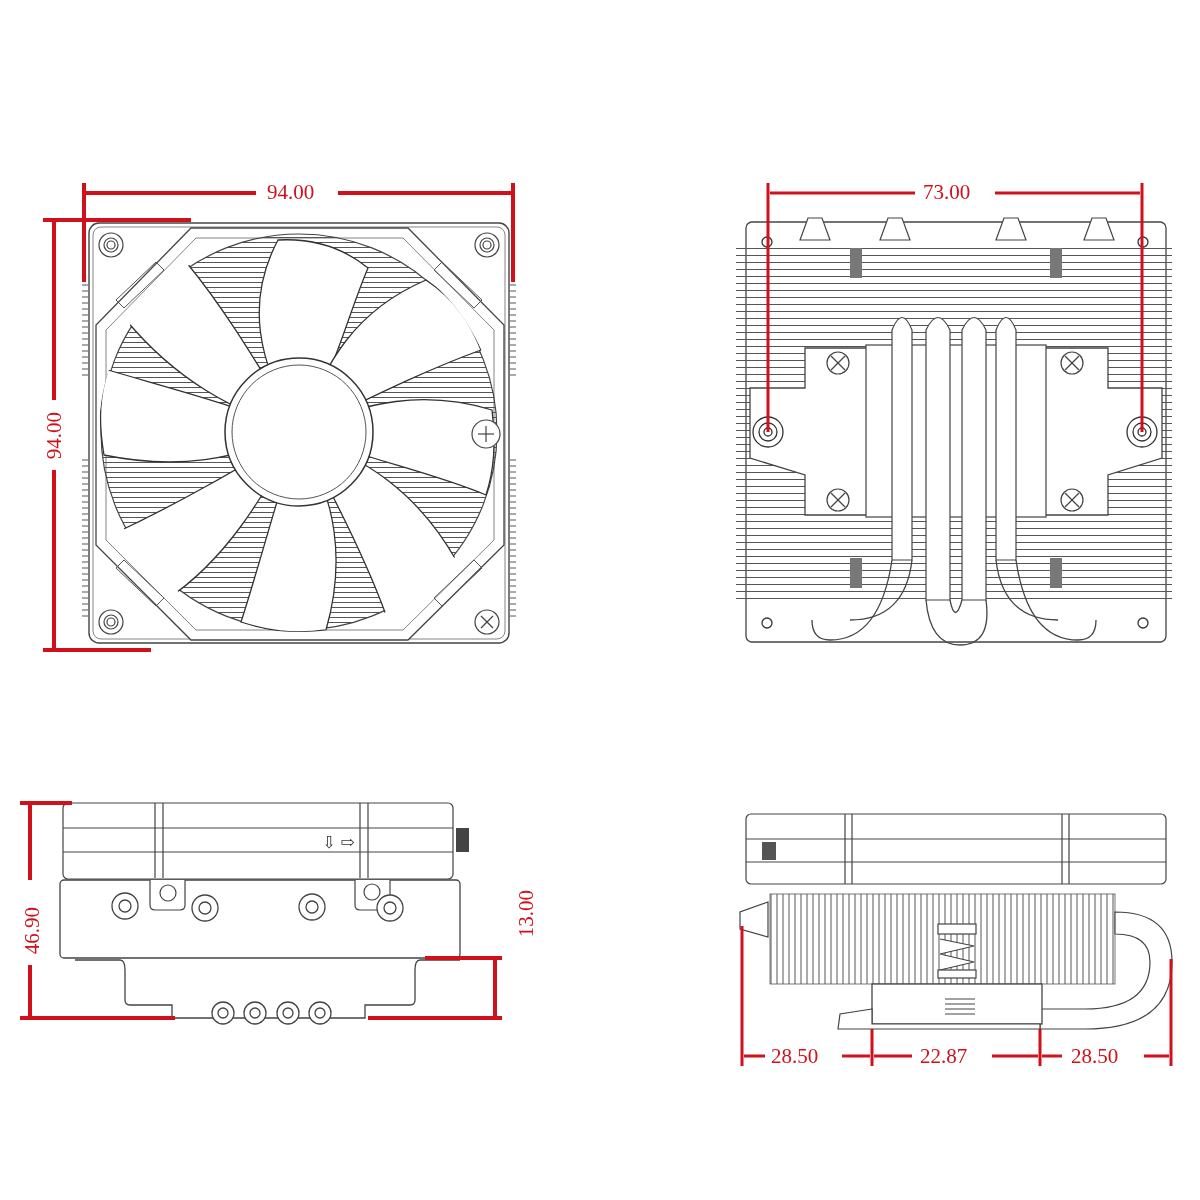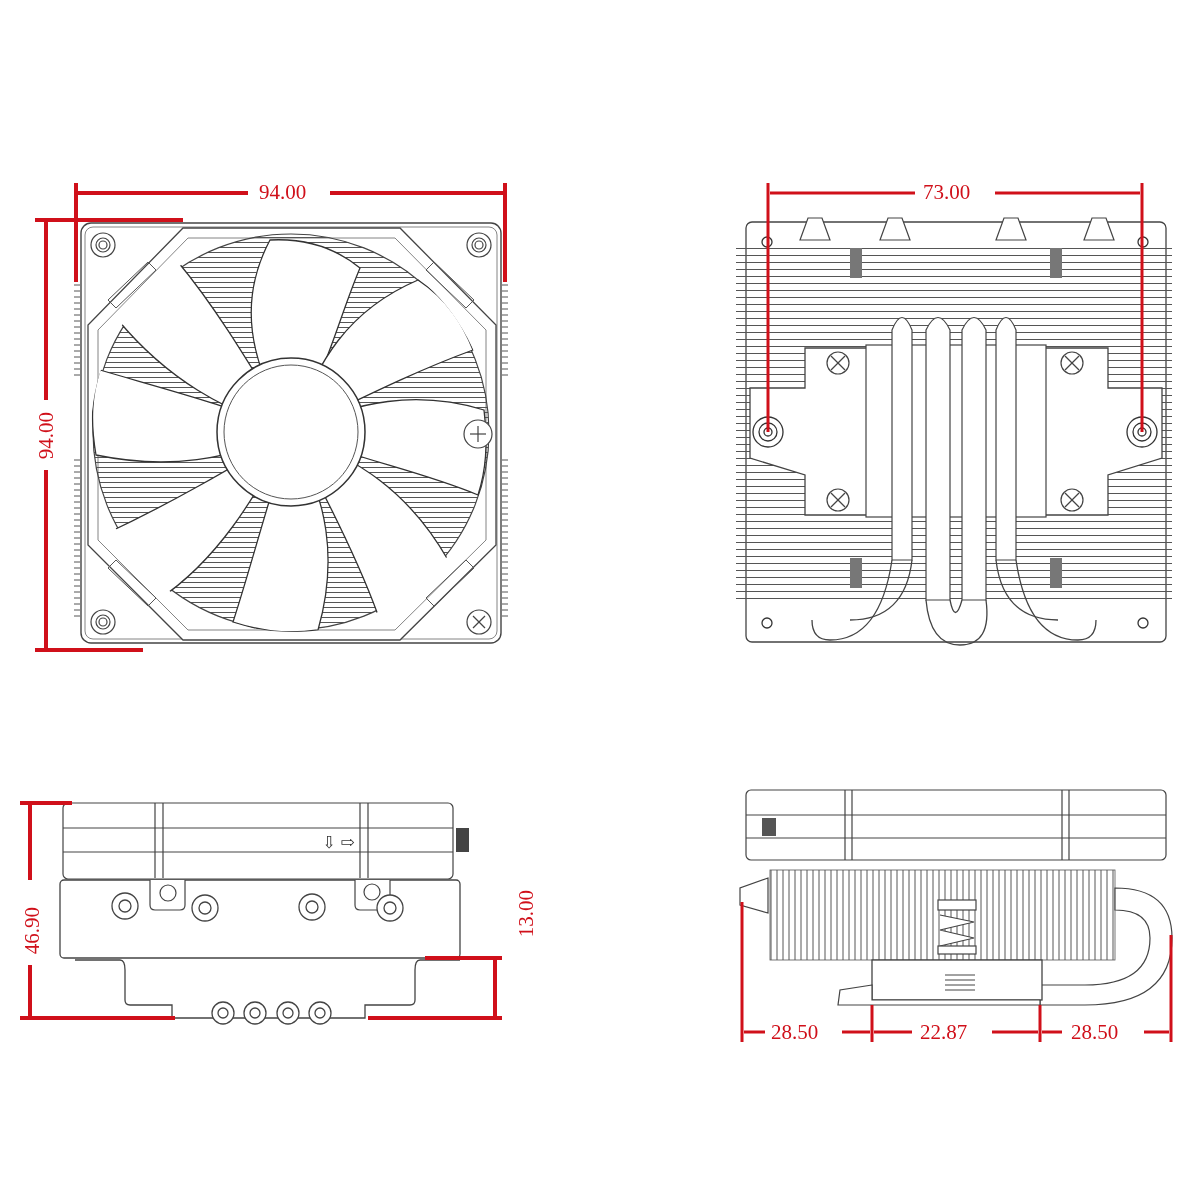--- a/index.html
+++ b/index.html
@@ -5,21 +5,21 @@
   html, body { margin: 0; padding: 0; background: #ffffff; }
   body { width: 1200px; height: 1200px; position: relative; overflow: hidden; font-family: "Liberation Serif", "DejaVu Serif", serif; }
   .view { position: absolute; }
   svg { display: block; }
   .dim-label { position: absolute; color: #d0101a; font-family: "Liberation Serif", "DejaVu Serif", serif; font-size: 21px; background: #fff; padding: 0 3px; line-height: 1; white-space: nowrap; }
   .dim-label.vert { transform: rotate(-90deg); transform-origin: center center; }
 </style>
 </head>
 <body>
 
-<div class="view" style="left:8px;top:160px;width:540px;height:510px;">
+<div class="view" style="left:16px;top:160px;width:540px;height:510px;">
   <svg width="540" height="510" viewBox="0 160 540 510">
     <defs>
       <pattern id="finsH" width="6" height="5" patternUnits="userSpaceOnUse">
         <line x1="0" y1="2.5" x2="6" y2="2.5" stroke="#555" stroke-width="1"></line>
       </pattern>
       <clipPath id="fanClip">
           <circle cx="283" cy="432" r="200"></circle>
         </clipPath>
     </defs>
 
@@ -320,21 +320,21 @@
       <line x1="30" y1="965" x2="30" y2="1016"></line>
       <line x1="425" y1="958" x2="502" y2="958"></line>
       <line x1="495" y1="960" x2="495" y2="1016"></line>
     </g>
   </svg>
   <span class="dim-label vert" style="left:6px;top:140px;">46.90</span>
   <span class="dim-label vert" style="left:500px;top:123px;">13.00</span>
   <span style="position:absolute;left:322px;top:52px;font-size:17px;color:#333;">⇩ ⇨</span>
 </div>
 
-<div class="view" style="left:720px;top:780px;width:480px;height:280px;">
+<div class="view" style="left:720px;top:804px;width:480px;height:280px;">
   <svg width="480" height="280" viewBox="720 760 480 280">
     <defs>
       <pattern id="finsV" width="6" height="10" patternUnits="userSpaceOnUse">
         <line x1="3" y1="0" x2="3" y2="10" stroke="#555" stroke-width="1"></line>
       </pattern>
     </defs>
 
     <g fill="#fff" stroke="#444" stroke-width="1.2">
       <rect x="746" y="770" width="420" height="70" rx="5"></rect>
       <line x1="746" y1="795" x2="1166" y2="795"></line>

